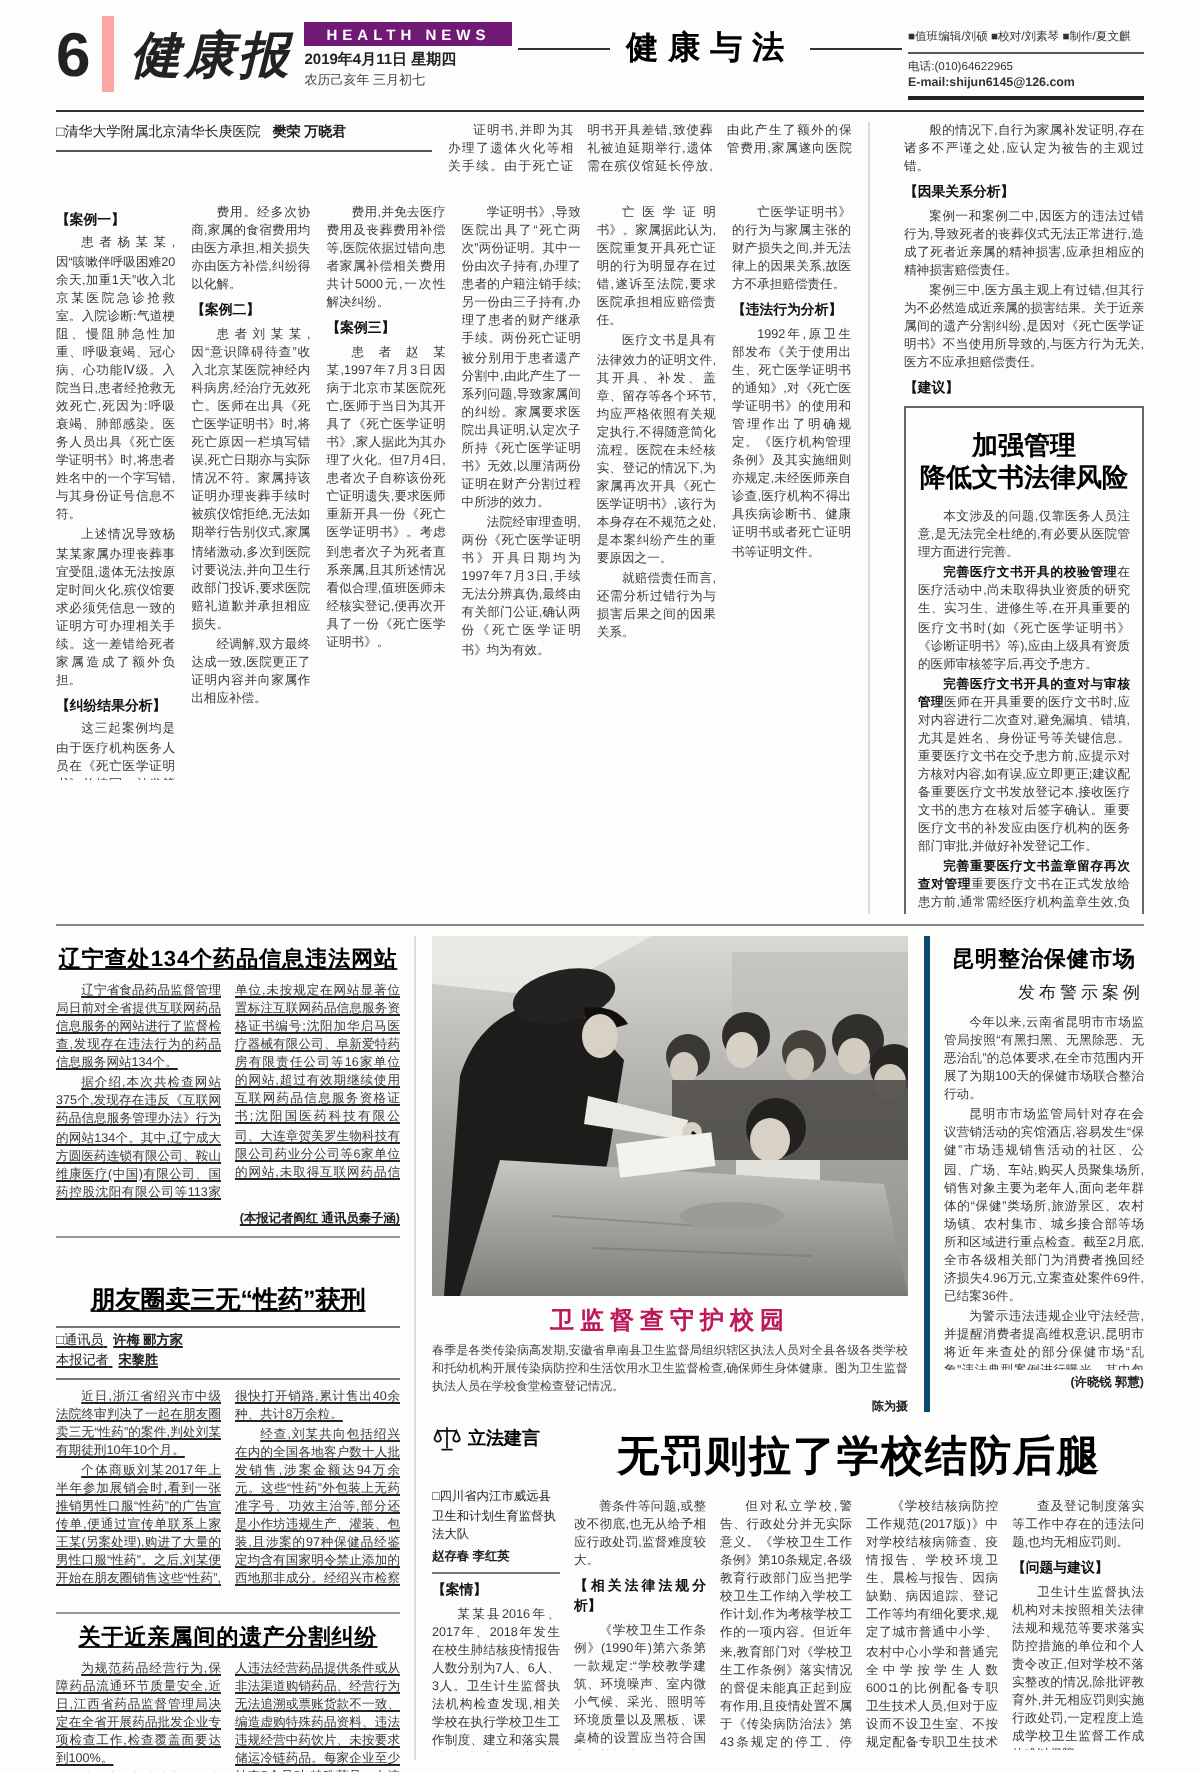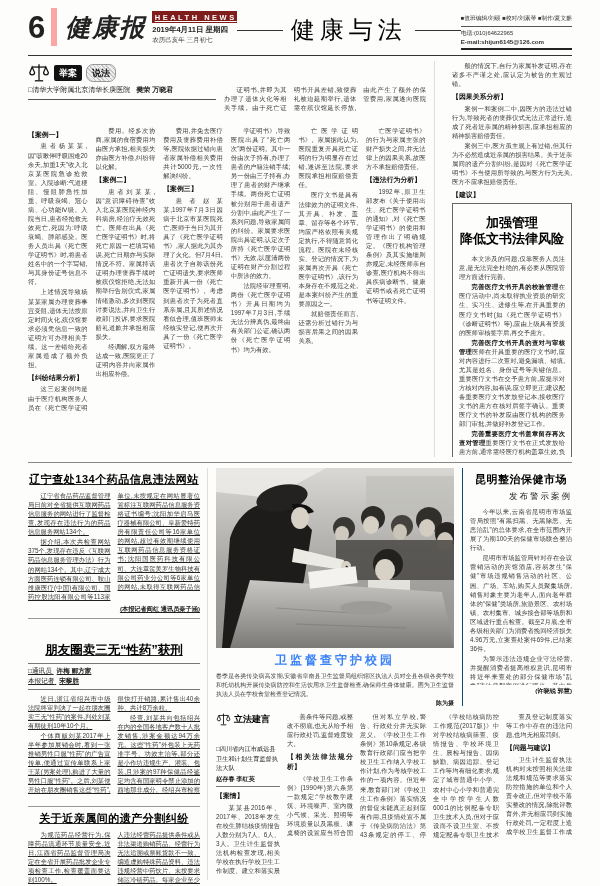--- a/index.html
+++ b/index.html
@@ -8,26 +8,26 @@
     width:600px; height:886px; margin:0 auto; background:#fdfdfc;
     font-family:"Liberation Sans", sans-serif; color:#222;
     padding:8px 28px 6px 28px; position:relative; overflow:hidden;
   }
   
   .masthead { display:flex; align-items:flex-start; height:44px; }
   .pageno { font-size:31px; font-weight:900; line-height:40px; padding-right:6px; }
   .brand { border-left:6px solid #fca5a5; padding:2px 6px 0 8px; }
   .brand-script { font-family:"DejaVu Serif", serif; font-style:italic; font-weight:bold; font-size:25px; letter-spacing:2px; line-height:36px; white-space:nowrap; }
   .mh-mid { padding-top:3px; width:104px; }
-  .hn-box { background:#7f1d1d; color:#fff; font-size:7.5px; font-weight:bold; letter-spacing:2.5px; text-align:right; padding:1.5px 0;text-decoration:underline; }
+  .hn-box { background:#701a75; color:#fff; font-size:7.5px; font-weight:bold; letter-spacing:2.5px; text-align:center; padding:1.5px 0; }
   .date1 { font-size:7.5px; font-weight:bold; margin-top:2px; white-space:nowrap; }
   .date2 { font-size:6.5px; color:#444; margin-top:1px; white-space:nowrap; }
   .mh-center { flex:1; display:flex; align-items:center; justify-content:center; gap:8px; padding-top:6px; }
   .mh-center .rule { height:1px; background:#333; width:46px; }
-  .section-title { font-size:24px; font-weight:400; letter-spacing:5px; color:#000; white-space:nowrap; }
+  .section-title { font-size:16px; font-weight:700; letter-spacing:5px; color:#000; white-space:nowrap; }
   .mh-right { width:118px; font-size:5.8px; color:#333; padding-top:6px; border-bottom:2px solid #222; padding-bottom:3px; }
   .staff { white-space:nowrap; overflow:hidden; }
   .contact { border-top:0.5px solid #555; margin-top:3px; padding-top:2px; }
   .contact .email { font-weight:bold; font-size:6.2px; }
   .head-rule { border-bottom:1px solid #333; margin-top:3px; }
 
   
   .p6 { font-size:6.3px; line-height:1.44; color:#3a3a3a; text-align:justify; }
   .para { text-indent:2em; margin-bottom:1px; }
   .para.lead b { color:#111; }
@@ -66,24 +66,24 @@
   .liao-body { height:112px; }
   .peng-body { height:108px; }
   .jiang-body { height:74px; }
   .mini-byline { font-size:6.6px; border-top:0.5px solid #777; border-bottom:0.5px solid #777; padding:2px 0 3px; margin:2px 0 4px; line-height:1.5; }
   .mini-byline b { margin-left:3px; }
 
   .band-rightwrap { flex:1; }
   .rw-row1 { display:flex; gap:8px; height:238px; }
   .photo-stack { width:238px; }
   .photo { width:238px; height:180px; background:#888; overflow:hidden; }
-  .cap-title { text-align:center; font-size:12px; font-weight:900; letter-spacing:3px; color:#3b82f6; margin:4px 0 3px; }
+  .cap-title { text-align:center; font-size:12px; font-weight:900; letter-spacing:3px; color:#be185d; margin:4px 0 3px; }
   .cap-text { font-size:6px; line-height:1.5; color:#444; text-align:justify; font-family:"Liberation Serif", serif; }
   .cap-credit { text-align:right; font-size:6px; font-weight:bold; color:#222; }
-  .kunming { flex:1; border-left:1px solid #0c4a6e; padding-left:7px; height:238px; overflow:hidden; }
+  .kunming { flex:1; border-left:3px solid #0c4a6e; padding-left:7px; height:238px; overflow:hidden; }
   .kun-sub { text-align:right; font-size:8.5px; color:#222; letter-spacing:2px; margin:1px 0 4px; }
   .kun-body { height:178px; overflow:hidden; }
 
   .lifa { display:flex; gap:7px; margin-top:6px; height:164px; }
   .lifa-col1 { width:64px; overflow:hidden; }
   .lifa-kicker { display:flex; align-items:center; gap:3px; margin-bottom:17px; }
   .lifa-kicker .scales { width:15px; height:15px; }
   .lifa-kicker-label { font-size:9px; font-weight:900; color:#000; white-space:nowrap; }
   .lifa-byline { font-size:6.2px; line-height:1.55; border-bottom:0.5px solid #777; padding-bottom:3px; margin-bottom:3px; }
   .lifa-byline b { display:block; margin-top:1px; }
@@ -117,31 +117,20 @@
       <div class="contact">
         <div>电话:(010)64622965</div>
         <div class="email">E-mail:shijun6145@126.com</div>
       </div>
     </div>
   </header>
   <div class="head-rule"></div>
 
   <section class="top-block">
     <div class="top-main">
-      <div class="kicker">
-        <svg class="scales" viewBox="0 0 24 24" fill="none" stroke="currentColor" stroke-width="1.4">
-          <path d="M12 2.5v17"></path>
-            <path d="M4.5 5.5h15"></path>
-          <path d="M4.5 5.5 L2 11.5 a2.6 2.6 0 0 0 5.2 0 Z"></path>
-          <path d="M19.5 5.5 L17 11.5 a2.6 2.6 0 0 0 5.2 0 Z"></path>
-          <path d="M7.5 20.5h9"></path>
-        </svg>
-        <span class="badge1">举案</span>
-        <span class="badge2">说法</span>
-      </div>
       <div class="head-sub-row">
         <div class="byline">
           <span>□清华大学附属北京清华长庚医院</span>
           <b>樊荣 万晓君</b>
         </div>
         <div class="intro3 p6">
             <div class="para">证明书,并即为其办理了遗体火化等相关手续。由于死亡证明书开具差错,致使葬礼被迫延期举行,遗体需在殡仪馆延长停放,由此产生了额外的保管费用,家属遂向医院提出赔偿要求,引发纠纷。</div>
           </div>
       </div>
       <div class="tbody6">
@@ -324,20 +313,21 @@
             <span>□四川省内江市威远县</span><br>
             <span>卫生和计划生育监督执法大队</span>
             <b>赵存春 李红英</b>
           </div>
           <div class="p6">
               <div class="subhead">【案情】</div>
               <div class="para">某某县2016年、2017年、2018年发生在校生肺结核疫情报告人数分别为7人、6人、3人。卫生计生监督执法机构检查发现,相关学校在执行学校卫生工作制度、建立和落实晨(午)检制度、因病缺勤登记和病因追查制度等方面存在明显不足,监督员虽下达了卫生监督意见书并责令限期改正,开展批评教育和行政指导,但学校始终未能整改落实到位。</div>
             </div>
         </div>
         <div class="lifa-right">
+          <h2 class="lifa-headline">无罚则拉了学校结防后腿</h2>
           <div class="lifa-cols">
             <div class="lcol p6">
                 <div class="para">善条件等问题,或整改不彻底,也无从给予相应行政处罚,监督难度较大。</div>
                 <div class="subhead">【相关法律法规分析】</div>
                 <div class="para">《学校卫生工作条例》(1990年)第六条第一款规定:“学校教学建筑、环境噪声、室内微小气候、采光、照明等环境质量以及黑板、课桌椅的设置应当符合国家有关标准。”第34条还规定,违反第六条第一款的,由卫生行政部门对直接责任单位或个人给予警告,并责令限期改进;情节严重的,可以同时建议教育部门给予行政处分。</div>
               </div>
             <div class="lcol p6">
                 <div class="para">但对私立学校,警告、行政处分并无实际意义。《学校卫生工作条例》第10条规定,各级教育行政部门应当把学校卫生工作纳入学校工作计划,作为考核学校工作的一项内容。但近年来,教育部门对《学校卫生工作条例》落实情况的督促未能真正起到应有作用,且疫情处置不属于《传染病防治法》第43条规定的停工、停业、停课等情形,对监督执法未起到应有的威慑作用。</div>
               </div>
             <div class="lcol p6">

